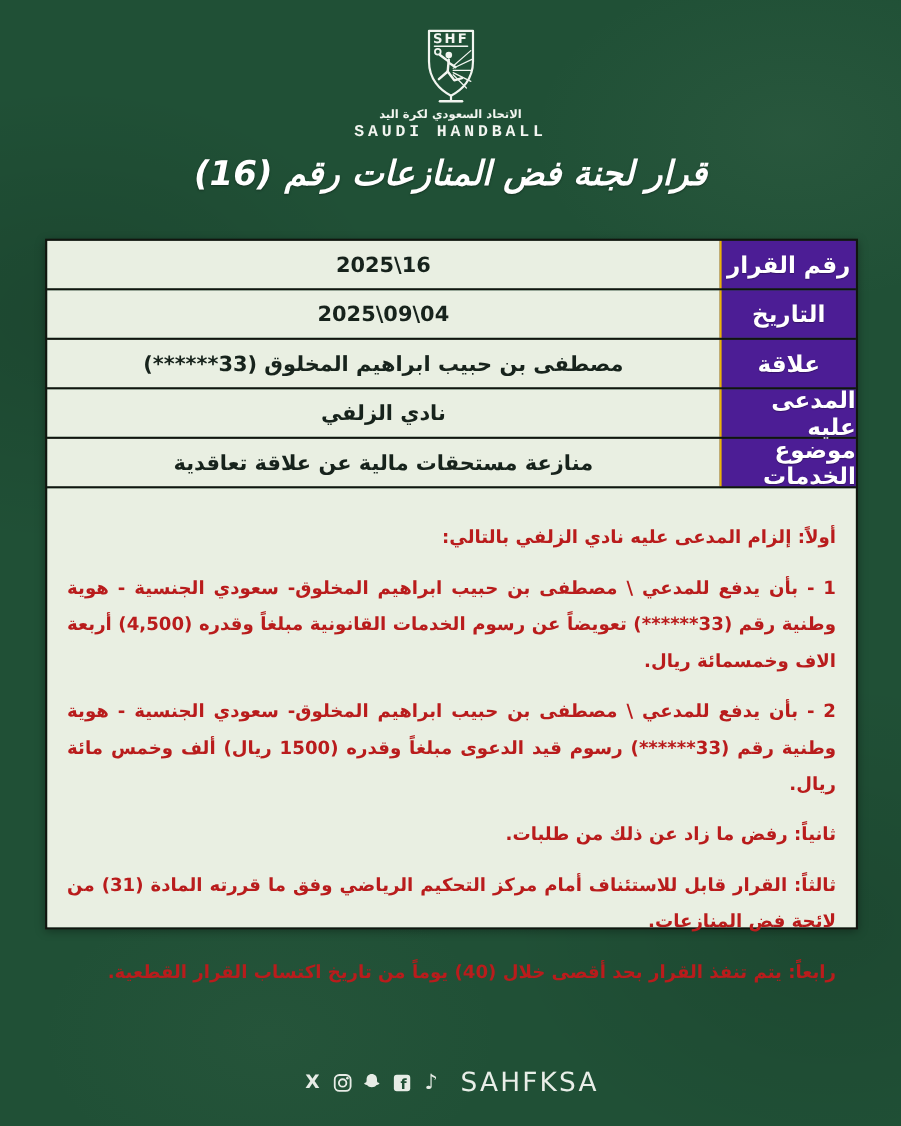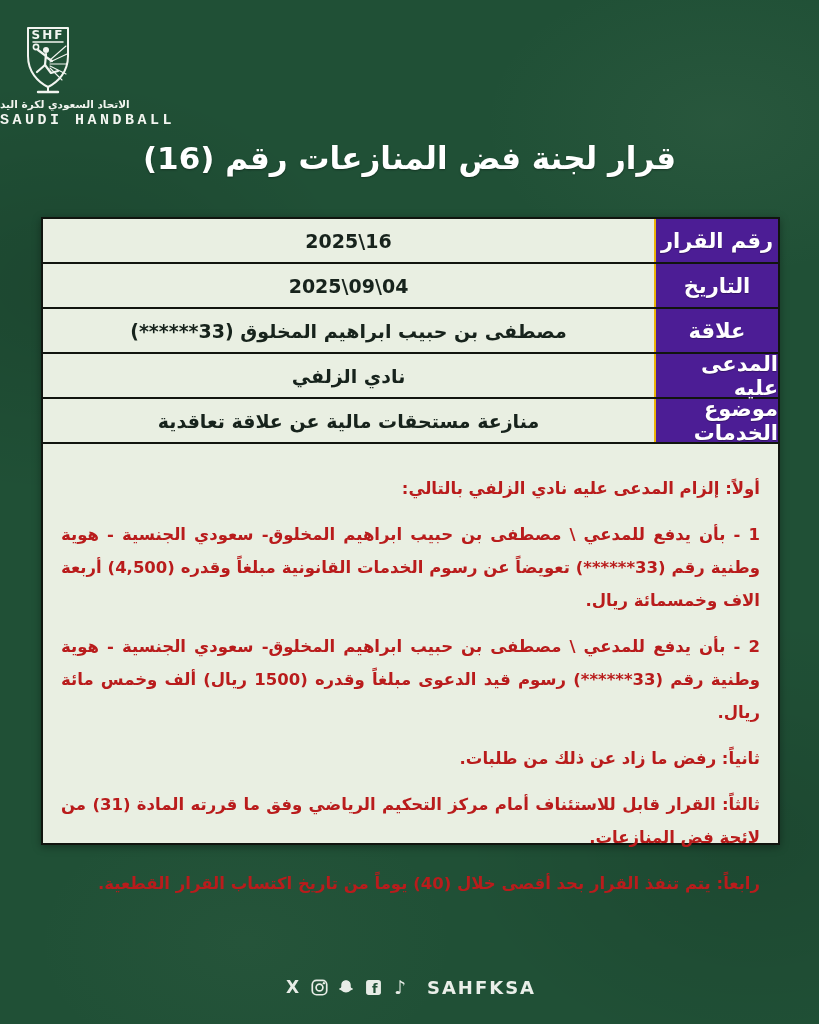--- a/index.html
+++ b/index.html
@@ -16,31 +16,32 @@
       radial-gradient(420px 320px at 92% 82%, rgba(0,0,0,.10), transparent 70%),
       radial-gradient(300px 200px at 30% 92%, rgba(120,150,120,.06), transparent 70%),
       radial-gradient(1200px 1400px at 50% 45%, rgba(0,0,0,0) 55%, rgba(0,0,0,.22) 100%);
     overflow:hidden;
     color:#fff;
   }
 
   
   .logo-wrap {
     position:absolute; top:24px; left:0; right:0;
-    display:flex; flex-direction:column; align-items:flex-end;
+    display:flex; flex-direction:column; align-items:center;
   }
   .crest { display:block; }
   .org-ar { font-size:10.5px; font-weight:bold; color:#f2f5f0; margin-top:2px; letter-spacing:.5px; }
   .org-en { direction:ltr; font-size:15px; font-weight:bold; color:#f2f5f0; letter-spacing:3.5px; margin-top:2px;font-family:Liberation Mono, monospace; }
 
   .page-title {
     position:absolute; top:140px; left:0; right:0;
     text-align:center;
     font-size:31px; font-weight:bold; color:#ffffff;
     text-shadow:0 1px 2px rgba(0,0,0,.35);
+    font-style:italic;
   }
 
   
   .dtable {
     position:absolute; top:217px; left:41px; width:739px;
     border:2px solid #11150f;
     direction:rtl;
     box-shadow:0 2px 8px rgba(0,0,0,.35);
   }
   .drow { display:flex; height:45px; border-bottom:2px solid #11150f; }
@@ -76,21 +77,21 @@
     position:absolute; bottom:26px; left:0; right:0;
     display:flex; align-items:center; justify-content:center;
     direction:ltr; gap:9px;
   }
   .social { display:flex; align-items:center; gap:8px; }
   .sicon { width:19px; height:19px; display:flex; align-items:center; justify-content:center; color:#e7ece6; }
   .x-glyph { font-size:17px; font-weight:bold; color:#e7ece6; line-height:1; }
   .note-glyph { font-size:19px; font-weight:bold; color:#e7ece6; line-height:1; }
   .handle {
     margin-left:8px;
-    font-size:18px; font-weight:bold; letter-spacing:2px; color:#e9eee8;
+    font-size:24px; font-weight:normal; letter-spacing:2px; color:#e9eee8;
   }
 </style>
 </head>
 <body>
 
 <div class="logo-wrap">
   <svg class="crest" width="96" height="72" viewBox="0 0 96 72">
     <g fill="none" stroke="#f2f5f0" stroke-width="2" stroke-linecap="round" stroke-linejoin="round">
 
       <path d="M28 4 H68 V32 C68 48 58 58 48 63 C38 58 28 48 28 32 Z"></path>

